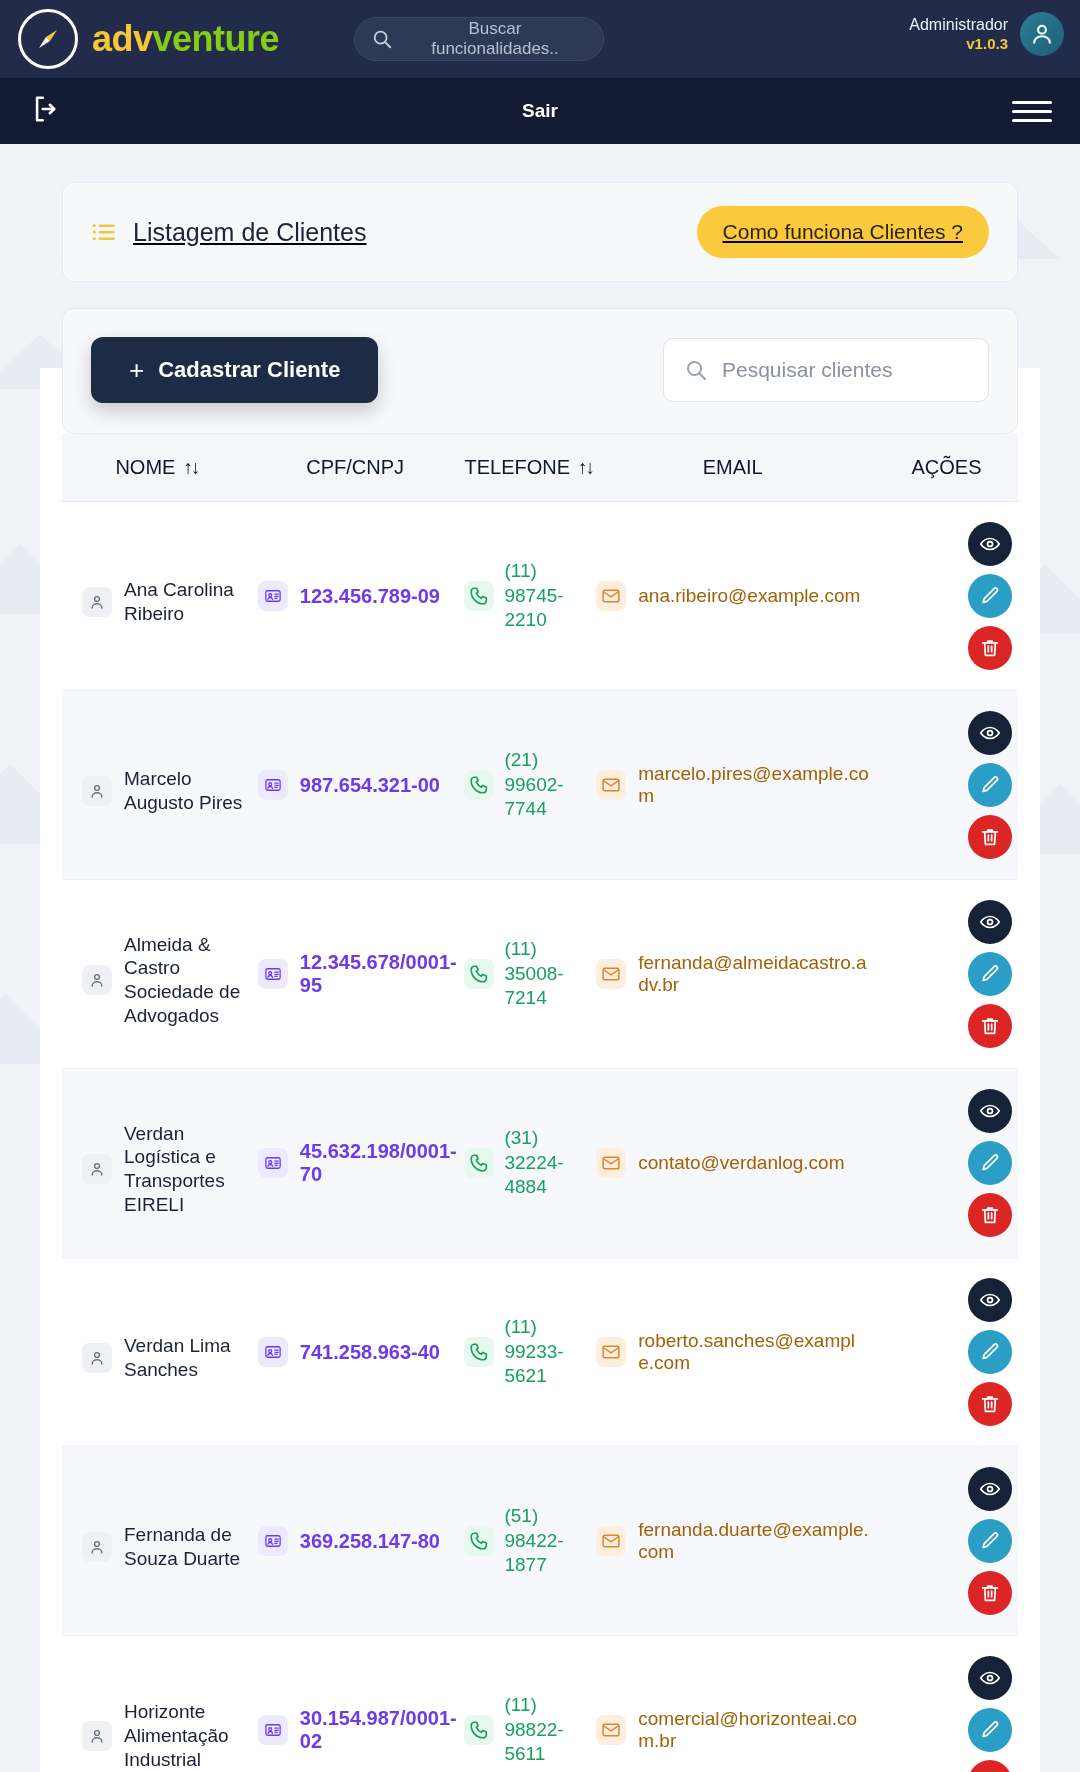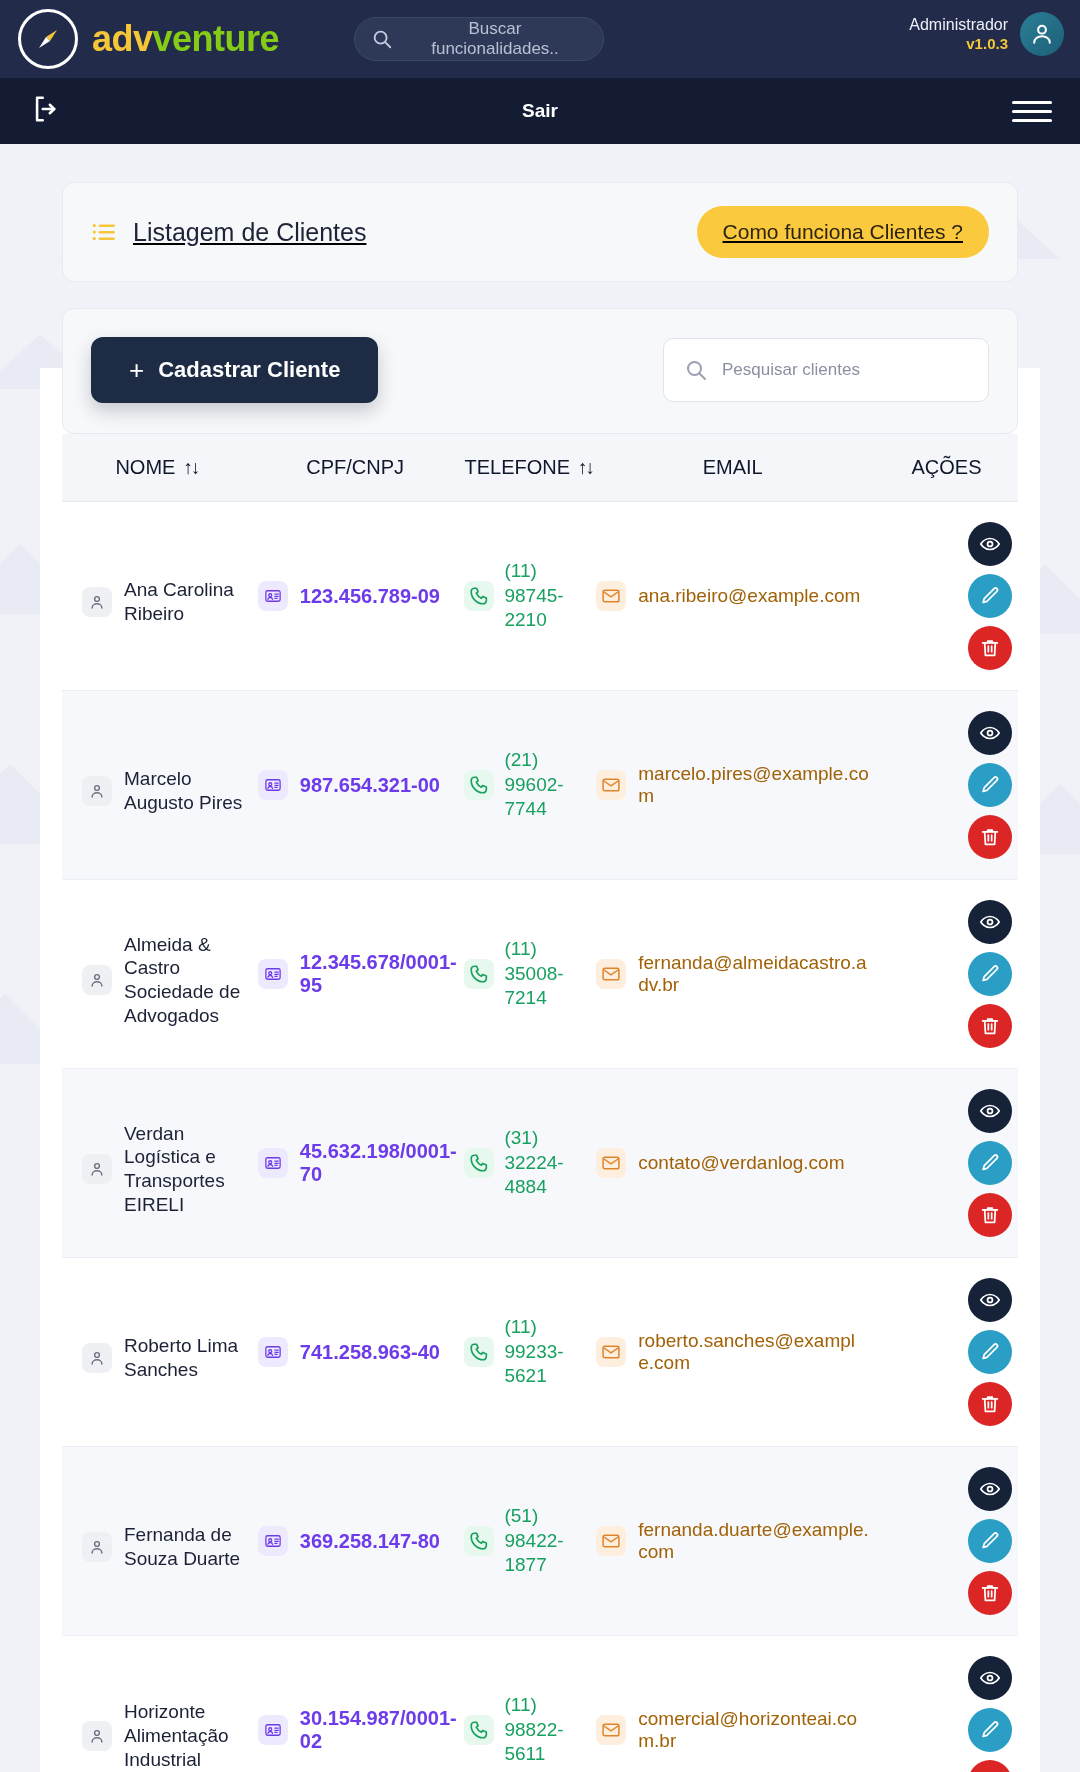--- a/index.html
+++ b/index.html
@@ -124,21 +124,21 @@
     font-size:22px;font-weight:700;font-family:inherit;cursor:pointer;
     display:flex;align-items:center;gap:14px;
     box-shadow:0 8px 18px rgba(24,34,56,.22);
   }
   .add-btn .plus{font-size:26px;font-weight:400;line-height:1;}
   .cli-search{
     width:326px;height:64px;background:#ffffff;
     border:1px solid #dfe3ec;border-radius:10px;
     display:flex;align-items:center;gap:14px;padding:0 20px;
   }
-  .cli-search .ph{color:#8a90a2;font-size:17px;}
+  .cli-search .ph{color:#8a90a2;font-size:21px;}
 
   
   .tbl{position:relative;z-index:3;width:100%;border-collapse:collapse;table-layout:fixed;}
   .tbl thead th{
     background:#f4f6fa;
     font-size:20px;font-weight:400;color:#0f172a;
     padding:22px 6px;text-align:center;
     border-bottom:1px solid #e6e9ef;
     vertical-align:middle;
   }
@@ -608,21 +608,21 @@
           </tr>
           <tr>
             <td>
               <div class="namecell">
                 <span class="chip chip-grey">
                   <svg width="18" height="18" viewBox="0 0 24 24" fill="none" stroke="#6b7280" stroke-width="1.9">
                     <circle cx="12" cy="8" r="3.2"></circle>
                     <path d="M5.5 20c0-3.3 2.9-5.6 6.5-5.6s6.5 2.3 6.5 5.6" stroke-linecap="round"></path>
                   </svg>
                 </span>
-                <span class="nametext">Roberto Lima Sanches</span>
+                <span class="nametext">Verdan Lima Sanches</span>
               </div>
             </td>
             <td>
               <div class="doccell">
                 <span class="chip chip-violet">
                   <svg width="18" height="18" viewBox="0 0 24 24" fill="none" stroke="#6d3bea" stroke-width="1.7">
                     <rect x="2.5" y="5" width="19" height="14" rx="2.2"></rect>
                     <circle cx="8.3" cy="11" r="2"></circle>
                     <path d="M5.2 16.4c.5-1.6 1.7-2.4 3.1-2.4s2.6.8 3.1 2.4" stroke-linecap="round"></path>
                     <line x1="14.5" y1="9.6" x2="19" y2="9.6" stroke-linecap="round"></line>

